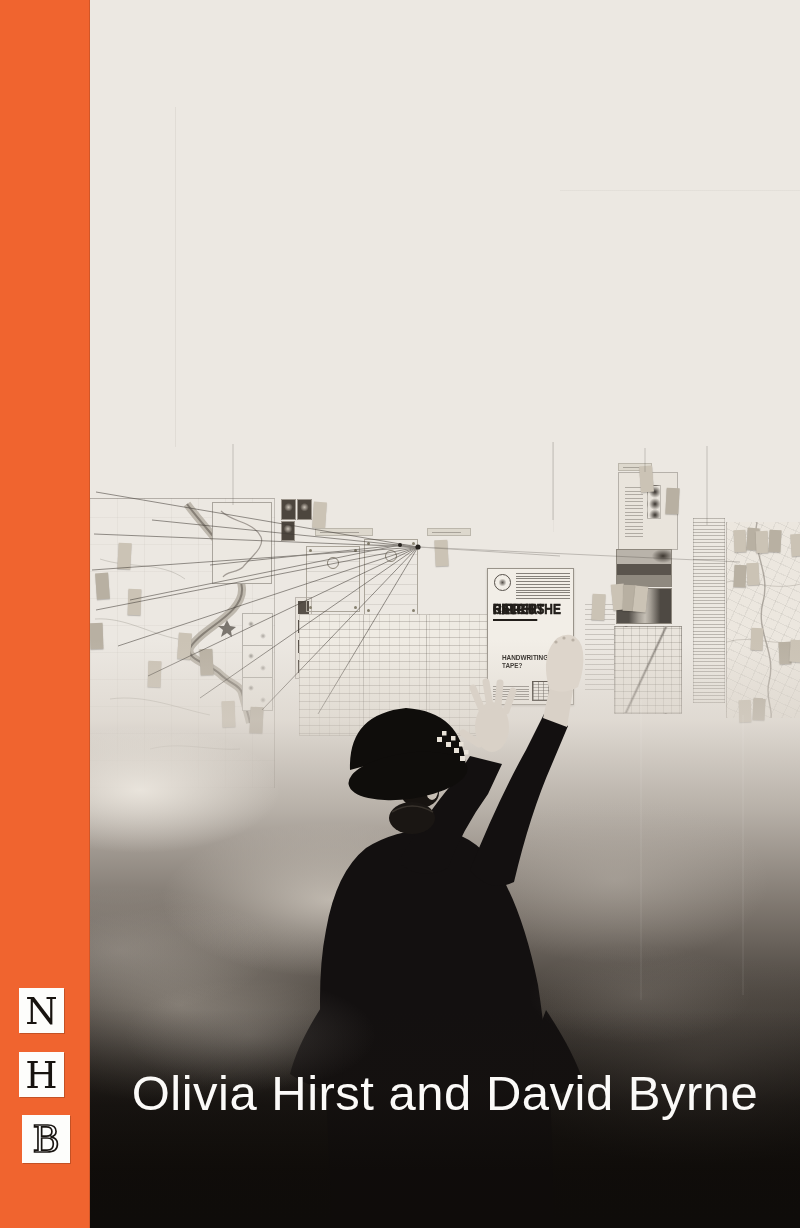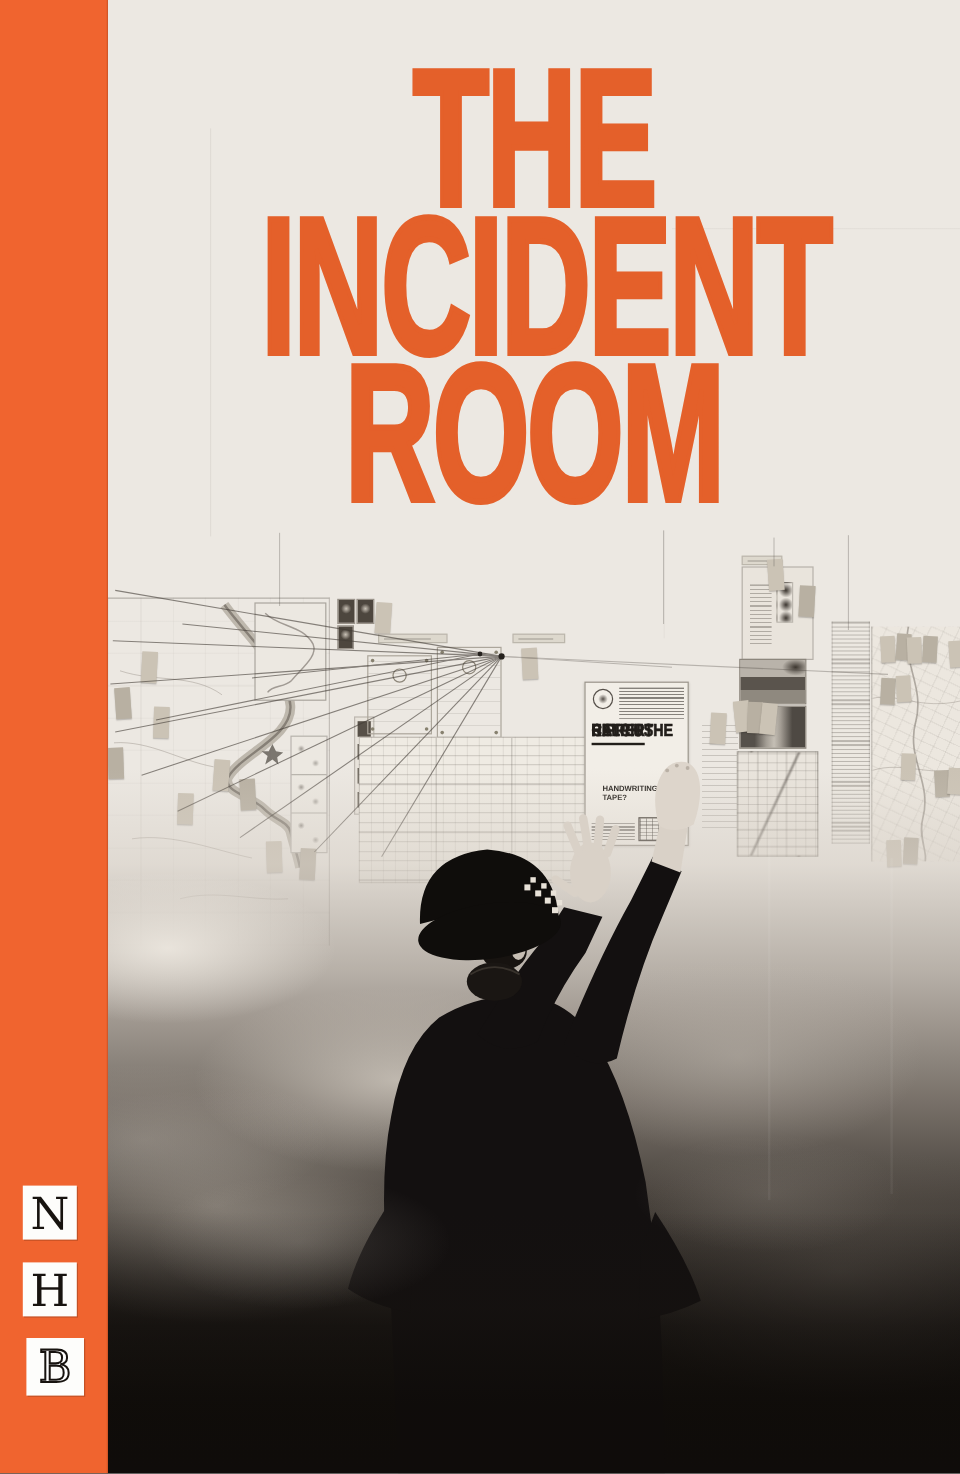--- a/index.html
+++ b/index.html
@@ -355,25 +355,21 @@
         <rect x="460" y="756" width="5" height="5"></rect>
       <rect x="442" y="731" width="4.5" height="4.5"></rect>
         <rect x="451" y="736" width="4.5" height="4.5"></rect>
       <rect x="459" y="742" width="4.5" height="4.5"></rect>
         <rect x="464" y="750" width="4.5" height="4.5"></rect>
     </g>
   </svg>
 
   <div class="haze-front"></div>
 
+  <div class="authors">Olivia Hirst and David Byrne</div>
 
   <div class="stripe"></div>
   <div class="nhb-box" style="top:988px">N</div>
   <div class="nhb-box" style="top:1052px">H</div>
   <div class="nhb-box b" style="top:1115px">B</div>
 
-  <div class="title">
-    <span class="line">THE</span>
-    <span class="line">INCIDENT</span>
-    <span class="line">ROOM</span>
-  </div>
 
 </div>
 
 </body></html>

